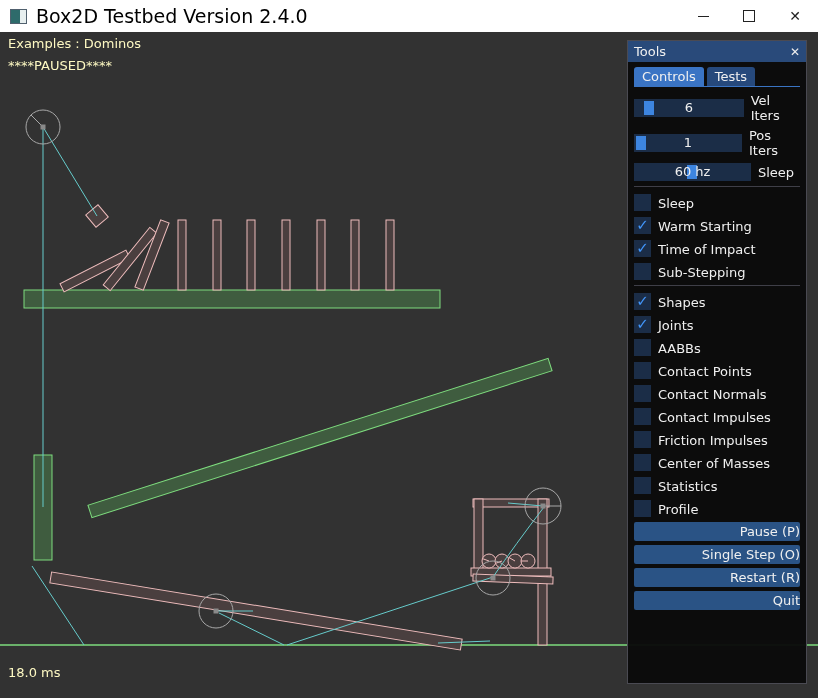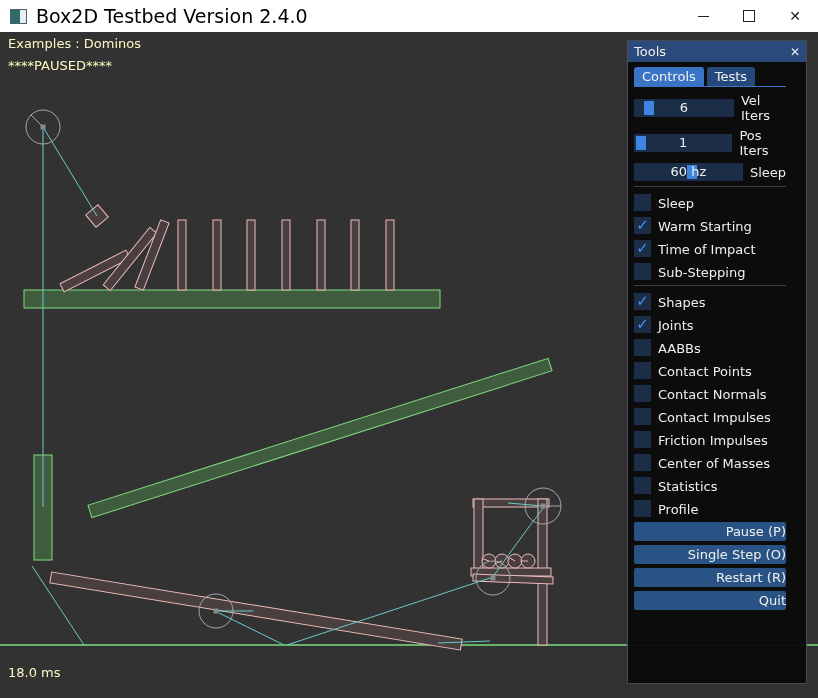--- a/index.html
+++ b/index.html
@@ -24,21 +24,21 @@
   .ov-example { left:8px; top:4px; }
   .ov-paused  { left:8px; top:26px; }
   .ov-ms      { left:8px; top:633px; }
 
   
   .panel { position:absolute; left:627px; top:8px; width:180px; height:644px;
            background:rgba(11,11,11,0.97); border:1px solid rgba(125,125,140,0.55);
            box-sizing:border-box; color:#f0f0f0; font-size:13px; }
   .panel-header { height:21px; background:#294a7a; display:flex; align-items:center; padding:0 6px; }
   .panel-close { margin-left:auto; font-size:12px; color:#eee; cursor:pointer; }
-  .panel-body { padding:5px 20px 0 6px; }
+  .panel-body { padding:5px 6px 0 6px; }
 
   .tab-bar { display:flex; gap:3px; border-bottom:1px solid #3a74c4; margin-bottom:6px; }
   .tab { height:19px; line-height:19px; padding:0 8px; border-radius:3px 3px 0 0; background:#26497c; cursor:pointer; }
   .tab.active { background:#3a74c4; }
 
   .slider-row { display:flex; align-items:center; margin-bottom:5px; }
   .slider-track { position:relative; width:117px; height:18px; background:#1b2d47; }
   .slider-grab { position:absolute; top:2px; width:10px; height:14px; background:#3d85e0; }
   .slider-value { position:absolute; left:0; right:0; top:0; bottom:0; text-align:center; line-height:18px; }
   .slider-label { margin-left:7px; }

